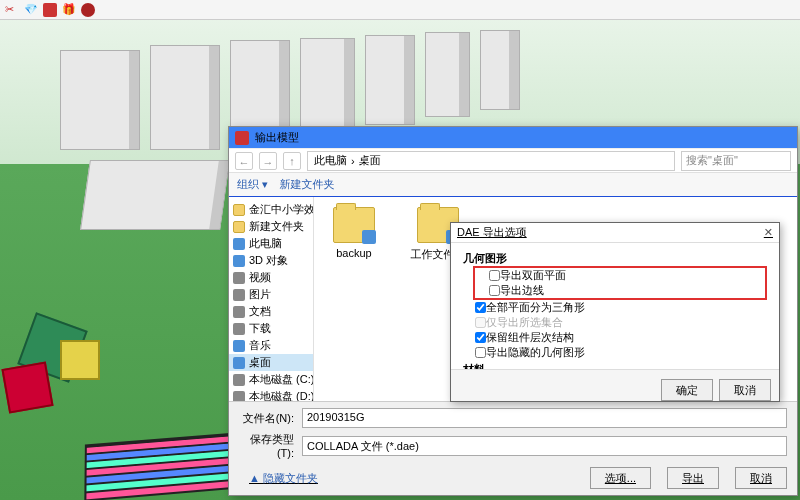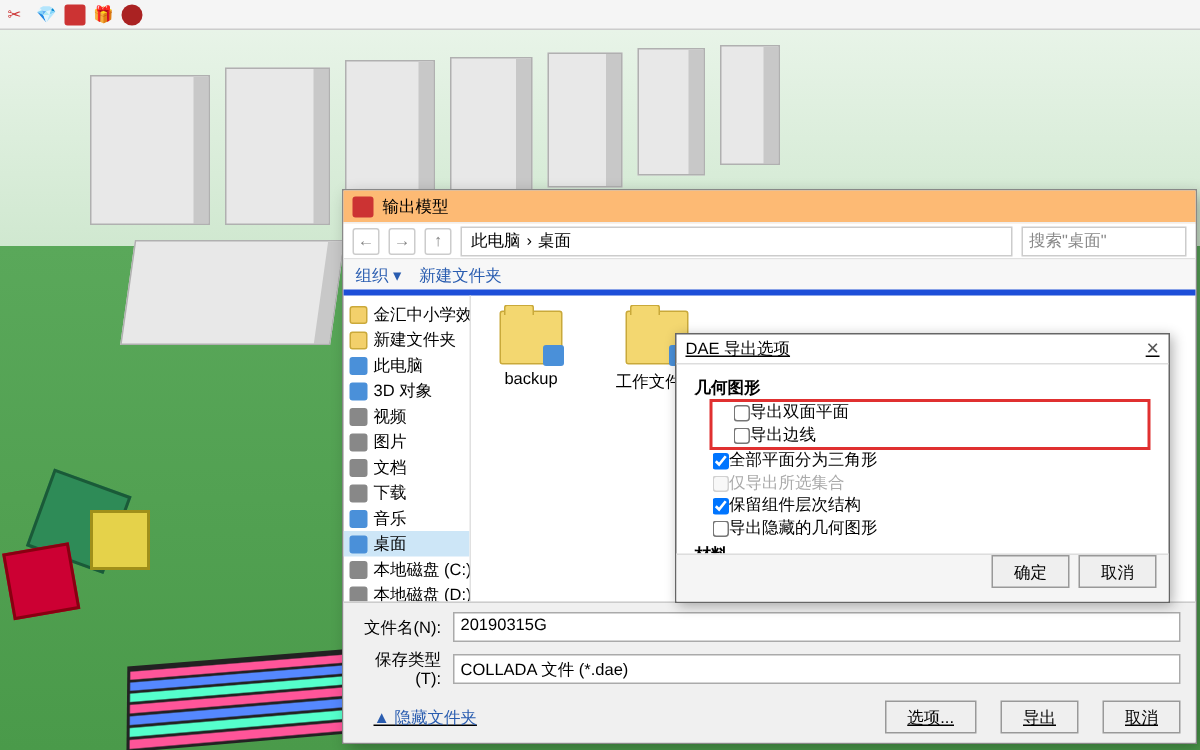--- a/index.html
+++ b/index.html
@@ -24,27 +24,27 @@
 .colorful { position: absolute; bottom: 5px; left: 85px; width: 170px; height: 60px;
   background: repeating-linear-gradient(0deg, #ff5599 0 6px, #222 6px 8px, #55ffcc 8px 14px, #222 14px 16px, #5588ff 16px 22px, #222 22px 24px);
   transform: perspective(300px) rotateX(20deg) rotateZ(-5deg); border: 2px solid #222; }
 .greenshape { position: absolute; top: 300px; left: 25px; width: 55px; height: 55px; background: #2e8b57; border: 2px solid #1a5a38; transform: rotate(20deg); }
 .redshape { position: absolute; top: 345px; left: 5px; width: 45px; height: 45px; background: #c03; border: 2px solid #801; transform: rotate(-10deg); }
 .yshape { position: absolute; top: 320px; left: 60px; width: 40px; height: 40px; background: #e5d24a; border: 2px solid #a0901a; }
 
 
 .export-dialog { position: absolute; top: 126px; left: 228px; width: 570px; height: 370px;
   background: #fff; border: 1px solid #888; box-shadow: 3px 3px 10px rgba(0,0,0,.3); display: flex; flex-direction: column; }
-.dlg-title { height: 22px; background: #fdba74; display: flex; align-items: center; padding: 0 6px; border-bottom: 1px solid #eee; }
+.dlg-title { height: 22px; background: #3b82f6; display: flex; align-items: center; padding: 0 6px; border-bottom: 1px solid #eee; }
 .dlg-title .ico { width: 14px; height: 14px; background: #c33; border-radius: 2px; margin-right: 6px; }
 .dlg-nav { height: 24px; background: #fff; border-bottom: 1px solid #e0e0e0; display: flex; align-items: center; padding: 0 6px; gap: 6px; }
 .nav-arrow { width: 18px; height: 18px; border: 1px solid #ccc; border-radius: 2px; display: flex; align-items: center; justify-content: center; color: #888; }
 .breadcrumb { flex: 1; border: 1px solid #ccc; padding: 2px 6px; height: 20px; display: flex; align-items: center; gap: 4px; }
 .searchbox { width: 110px; border: 1px solid #ccc; height: 20px; padding: 0 4px; display: flex; align-items: center; color: #888; }
-.dlg-toolbar { height: 24px; background: #f7f7f7; border-bottom: 4px solid #1d4ed8; display: flex; align-items: center; padding: 0 8px; gap: 12px; color: #2a5db0; }
+.dlg-toolbar { height: 24px; background: #f7f7f7; border-bottom: 1px solid #1d4ed8; display: flex; align-items: center; padding: 0 8px; gap: 12px; color: #2a5db0; }
 .dlg-body { flex: 1; display: flex; min-height: 0; }
 .sidebar { width: 85px; border-right: 1px solid #e0e0e0; overflow: hidden; padding: 4px 0; }
 .side-item { display: flex; align-items: center; gap: 4px; padding: 1px 4px; white-space: nowrap; }
 .side-item.sel { background: #cde6f7; }
 .side-ico { width: 12px; height: 12px; display: inline-block; border-radius: 2px; flex-shrink: 0; }
 .i-folder { background: #f3d06b; border: 1px solid #cba93a; }
 .i-pc { background: #4a90d9; }
 .i-drive { background: #888; }
 .i-blue { background: #4a90d9; }
 .file-area { flex: 1; padding: 10px; display: flex; gap: 24px; align-items: flex-start; }
@@ -63,21 +63,21 @@
 
 .dae-dialog { position: absolute; top: 222px; left: 450px; width: 330px; height: 180px; background: #fff; border: 1px solid #666; box-shadow: 2px 2px 8px rgba(0,0,0,.3); display: flex; flex-direction: column; }
 .dae-title { height: 20px; border-bottom: 1px solid #ddd; display: flex; align-items: center; padding: 0 6px; text-decoration: underline; }
 .dae-title .x { margin-left: auto; font-family: Arial; color: #555; }
 .dae-body { flex: 1; padding: 6px 12px; overflow: hidden; }
 .dae-group { font-weight: bold; margin-top: 2px; }
 .dae-opt { display: flex; align-items: center; gap: 0; padding: 0 0 0 12px; line-height: 15px; }
 .dae-opt input { width: 11px; height: 11px; }
 .dae-opt.disabled { color: #aaa; }
 .highlight-box { border: 2px solid #e03030; padding: 0 2px; margin-left: 10px; }
-.dae-foot { height: 32px; border-top: 1px solid #ddd; background: #f5f5f5; display: flex; justify-content: flex-end; align-items: flex-start; gap: 6px; padding: 0 8px; }
+.dae-foot { height: 32px; border-top: 1px solid #ddd; background: #f5f5f5; display: flex; justify-content: flex-end; align-items: flex-end; gap: 6px; padding: 0 8px; }
 </style>
 </head>
 <body>
 
 <div class="main-toolbar">
   <span class="tb-icon" style="color:#c33">✂</span>
   <span class="tb-icon">💎</span>
   <span class="tb-icon" style="background:#c33;border-radius:2px"></span>
   <span class="tb-icon">🎁</span>
   <span class="tb-icon" style="background:#a22;border-radius:50%"></span>

